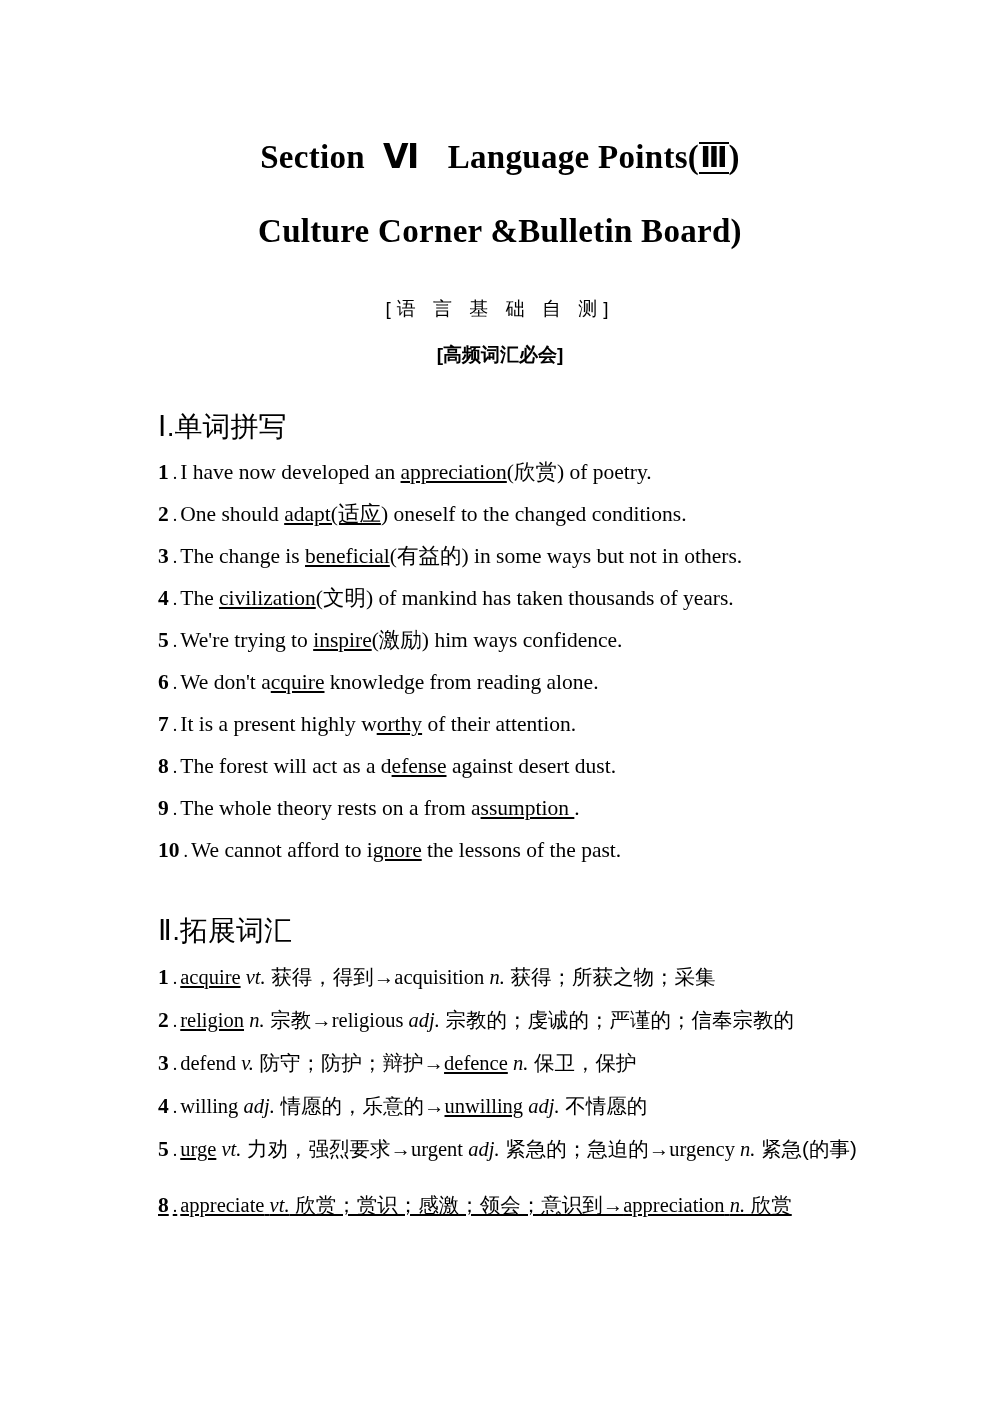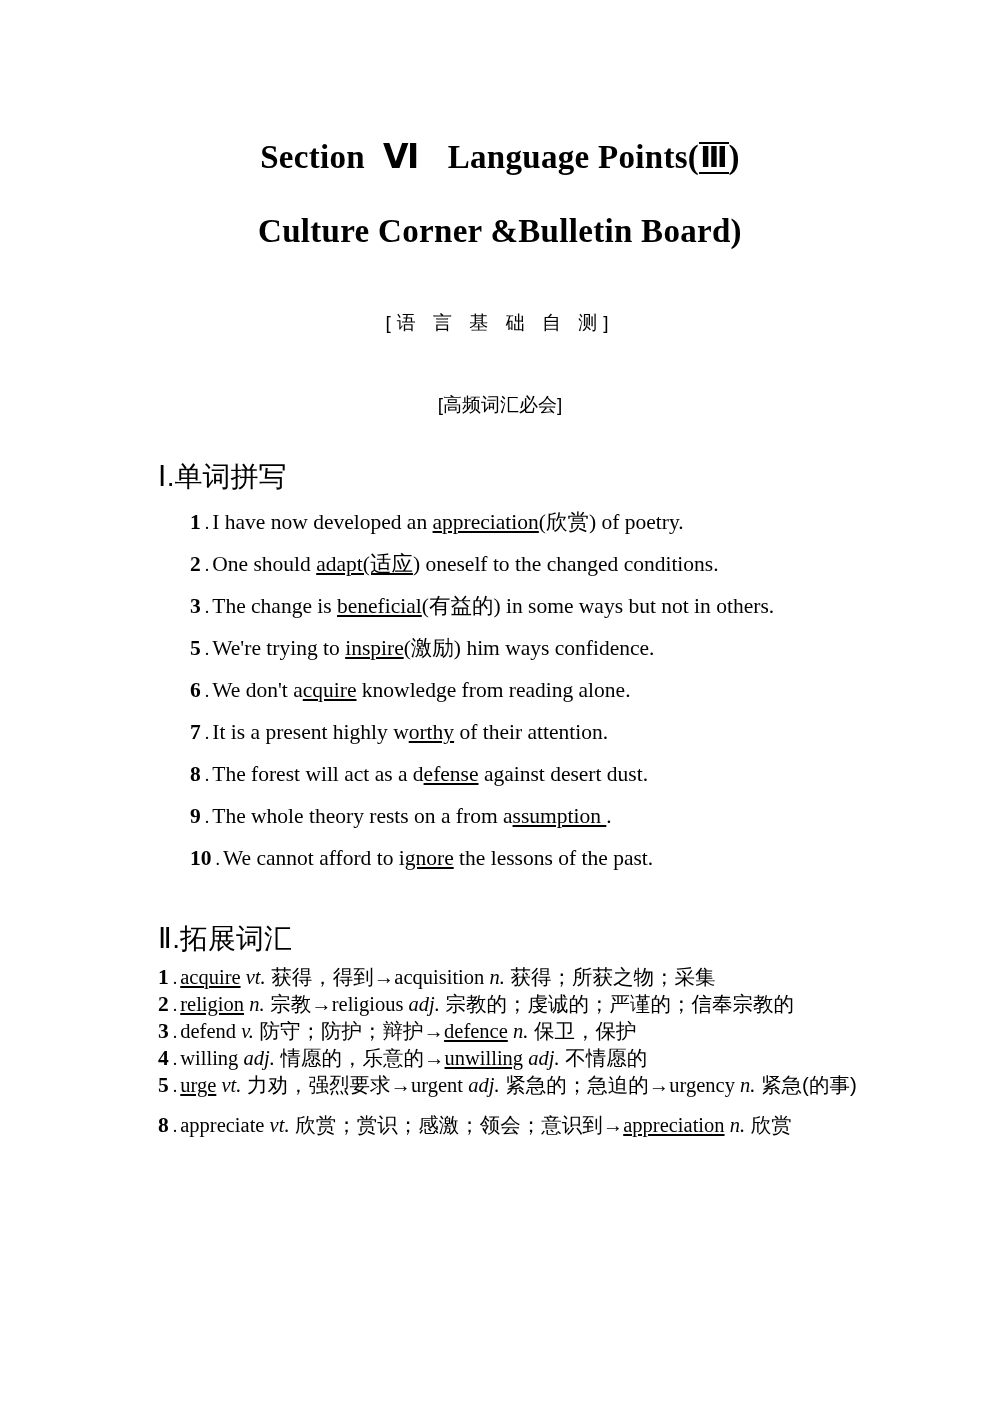--- a/index.html
+++ b/index.html
@@ -58,30 +58,30 @@
     top: -1px;
   }
   .sp-wide { display: inline-block; width: 18px; }
   .sp-med  { display: inline-block; width: 11px; }
 
   
   .subtitle-1 {
     text-align: center;
     font-family: "Liberation Sans", "DejaVu Sans", sans-serif;
     font-size: 19px;
-    margin-top: 42px;
+    margin-top: 28px;
     letter-spacing: 0px;
   }
   .subtitle-1 .cn { letter-spacing: 6px; }
   .subtitle-2 {
     text-align: center;
     font-family: "Liberation Sans", "DejaVu Sans", sans-serif;
-    font-weight: normal;
+    font-weight: bold;
     font-size: 19px;
-    margin-top: 56px;
+    margin-top: 20px;
   }
 
   
   .section-heading {
     font-family: "Liberation Sans", "DejaVu Sans", sans-serif;
     font-size: 28px;
     font-weight: normal;
     margin-left: 158px;
     margin-top: 40px;
     margin-bottom: 6px;
@@ -106,25 +106,25 @@
     font-size: 21.5px;
   }
   .item .dot {
     font-size: 18px;
     padding: 0 3px 0 4px;
   }
   .u { text-decoration: underline; text-underline-offset: 2px; }
   .it { font-style: italic; }
 
   
-  .list-1 { margin-top: 4px; padding-left: 32px; }
+  .list-1 { margin-top: 4px; }
   .list-1 .item { margin-bottom: 0px; line-height: 41px; }
   .list-2 { margin-top: 2px; }
-  .list-2 .item { line-height: 26px; font-size: 20.5px; }
-  .list-2 .item.last { margin-top: 13px; }
+  .list-2 .item { line-height: 42px; font-size: 20.5px; }
+  .list-2 .item.last { margin-top: 13px; text-decoration: underline; }
   .cjk { font-family: "Liberation Sans", "DejaVu Sans", sans-serif; }
 </style>
 </head>
 <body>
 
 <div class="page">
 
   <div class="title-block">
 
     <div class="title-line">
@@ -152,20 +152,23 @@
     </div>
 
     <div class="item">
       <span class="idx">2</span><span class="dot">.</span><span>One should </span><span class="u">adapt(适应</span><span>) oneself to the changed conditions.</span>
     </div>
 
     <div class="item">
       <span class="idx">3</span><span class="dot">.</span><span>The change is </span><span class="u">beneficial</span><span>(有益的) in some ways but not in others.</span>
     </div>
 
+    <div class="item">
+      <span class="idx">4</span><span class="dot">.</span><span>The </span><span class="u">civilization</span><span>(文明) of mankind has taken thousands of years.</span>
+    </div>
 
     <div class="item">
       <span class="idx">5</span><span class="dot">.</span><span>We're trying to </span><span class="u">inspire</span><span>(激励) him ways confidence.</span>
     </div>
 
     <div class="item">
       <span class="idx">6</span><span class="dot">.</span><span>We don't a</span><span class="u">cquire</span><span> knowledge from reading alone.</span>
     </div>
 
     <div class="item">

